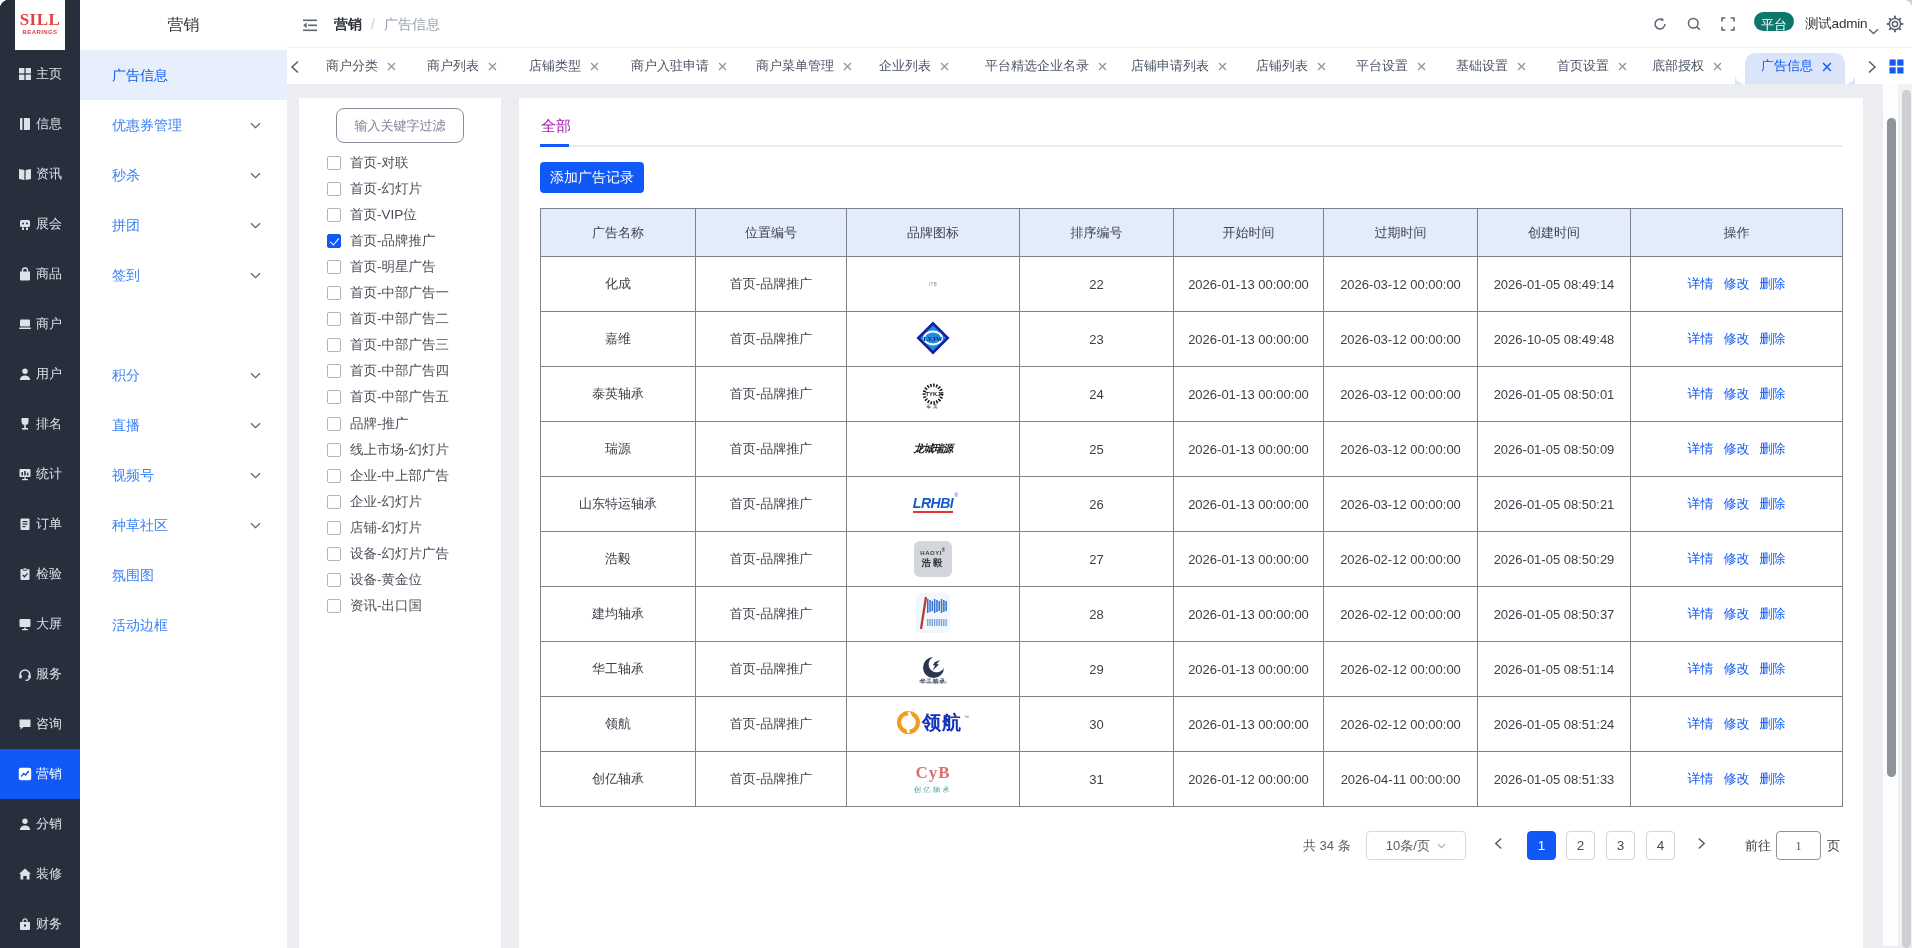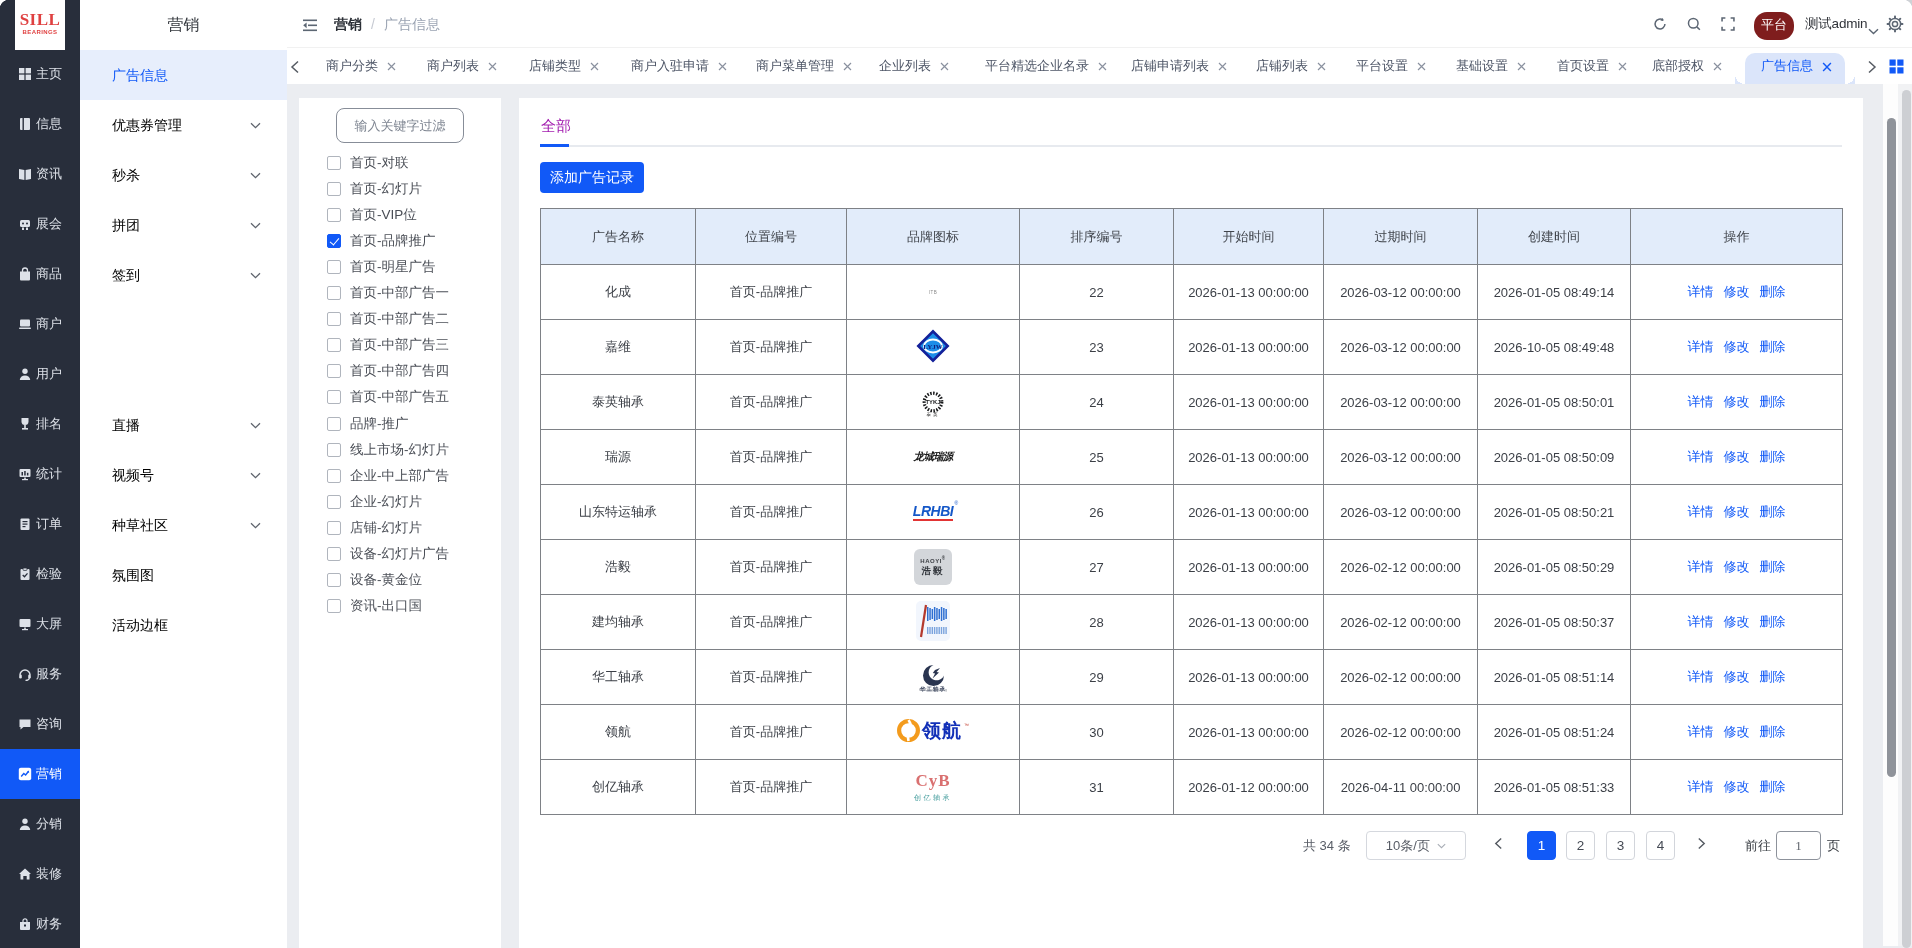--- a/index.html
+++ b/index.html
@@ -10,31 +10,31 @@
 #sb1{position:absolute;left:0;top:0;width:80px;height:948px;background:#282e3b;}
 #logo{position:absolute;left:15px;top:0;width:50px;height:50px;background:#fff;text-align:center;}
 #logo .t1{font-family:"Liberation Serif",serif;font-weight:700;color:#df4040;font-size:17px;line-height:16px;margin-top:12px;letter-spacing:.5px;}
 #logo .t2{font-weight:700;color:#e04040;font-size:6px;line-height:8px;letter-spacing:.4px;}
 .s1item{position:absolute;left:0;width:80px;height:50px;color:#dde1e8;font-size:13px;display:flex;align-items:center;justify-content:center;gap:4px;}
 .s1item svg{flex:0 0 auto;}
 .s1item.on{background:#1159f7;color:#fff;}
 
 #sb2{position:absolute;left:80px;top:0;width:207px;height:948px;background:#fff;}
 #sb2 .title{height:49px;line-height:49px;text-align:center;font-size:16px;font-weight:400;color:#33373d;}
-.s2item{position:absolute;left:0;width:207px;height:50px;line-height:50px;font-size:14px;color:#000000;padding-left:32px;}
+.s2item{position:absolute;left:0;width:207px;height:50px;line-height:50px;font-size:14px;color:#3b82f6;padding-left:32px;}
 .s2item.on{background:#e7eefc;color:#1159f7;}
 .s2item svg{position:absolute;right:26px;top:22px;}
 
 #topbar{position:absolute;left:287px;top:0;width:1625px;height:48px;background:#fff;border-bottom:1px solid #f1f1f1;}
 #crumb{position:absolute;left:47px;top:0;height:48px;line-height:48px;font-size:14px;}
 #crumb b{color:#2b2f36;font-weight:700;}
 #crumb .sep{color:#c6cad2;margin:0 9px;}
 #crumb .cur{color:#9aa3b2;}
 .tico{position:absolute;top:16px;color:#5c6673;}
-#pill{position:absolute;left:1467px;top:12px;width:40px;height:28px;border-radius:13px;background:#7f1d1d;color:#fff;font-size:13px;text-align:center;line-height:25px;}
+#pill{position:absolute;left:1467px;top:12px;width:40px;height:19px;border-radius:13px;background:#0f766e;color:#fff;font-size:13px;text-align:center;line-height:25px;}
 #uname{position:absolute;left:1518px;top:0;line-height:48px;font-size:13.5px;color:#303339;letter-spacing:-0.2px;}
 
 #tabbar{position:absolute;left:287px;top:48px;width:1625px;height:36px;background:#fff;}
 .tb{position:absolute;top:0;height:36px;display:flex;align-items:center;gap:9px;font-size:13px;color:#4d5566;}
 .tb svg{margin-top:1px;}
 #tbactive{position:absolute;left:1458px;top:5px;width:100px;height:31px;background:#dbe5fa;border-radius:10px 10px 0 0;}
 #tbactive:before,#tbactive:after{content:"";position:absolute;bottom:0;width:10px;height:10px;background:radial-gradient(circle at 0 0,transparent 10px,#dbe5fa 10px);}
 #tbactive:before{left:-10px;transform:scaleX(-1);}
 #tbactive:after{right:-10px;}
 
@@ -45,21 +45,21 @@
 .box{width:14px;height:14px;border:1px solid #b0b5bd;border-radius:2px;background:#fff;flex:0 0 auto;}
 .box.on{border-color:#1159f7;background:#1159f7;position:relative;}
 .box.on:after{content:"";position:absolute;left:4px;top:1px;width:4px;height:8px;border:solid #fff;border-width:0 1.6px 1.6px 0;transform:rotate(40deg);}
 #mpanel{position:absolute;left:232px;top:14px;width:1344px;height:850px;background:#fff;}
 #tabsnav{position:absolute;left:21px;top:18px;width:1302px;height:31px;border-bottom:2px solid #e7eaef;}
 #tabsnav .lbl{position:absolute;left:1px;top:1px;font-size:15px;color:#a21caf;}
 #tabsnav .bar{position:absolute;left:0;bottom:-2px;width:29px;height:3px;background:#1159f7;}
 #addbtn{position:absolute;left:21px;top:64px;width:104px;height:31px;background:#1159f7;border-radius:4px;color:#fff;font-size:14px;text-align:center;line-height:31px;}
 table{border-collapse:collapse;position:absolute;left:21px;top:110px;table-layout:fixed;}
 td,th{border:1px solid #7e8186;font-weight:400;text-align:center;vertical-align:middle;font-size:13px;color:#3b3f46;padding:0;}
-th{background:#e2ecfa;height:56px;color:#41454c;}
+th{background:#e2ecfa;height:48px;color:#41454c;}
 td{height:55px;}
 td.op span{color:#1159f7;margin:0 5px;}
 
 .pg{position:absolute;font-size:13px;color:#585d66;}
 .pgbox{position:absolute;top:733px;width:29px;height:29px;border:1px solid #d2d5db;border-radius:4px;text-align:center;line-height:27px;font-size:13.5px;font-weight:400;color:#454a54;}
 .pgbox.on{background:#1159f7;border-color:#1159f7;color:#fff;}
 
 #sctrack{position:absolute;left:1596px;top:0;width:15px;height:862px;background:#fdfdfd;}
 #scthumb{position:absolute;left:1599.5px;top:34px;width:9px;height:659px;background:#8f939a;border-radius:4.5px;}
 #osc{position:absolute;left:1611px;top:0;width:14px;height:862px;background:#f1f2f4;}
@@ -221,20 +221,23 @@
 <div class="s2item " style="top:100px">优惠券管理<svg width="11" height="7" viewBox="0 0 11 7">
           <path d="M1 1.2 L5.5 5.6 L10 1.2" stroke="#5f646d" stroke-width="1.3" fill="none"></path>
         </svg></div>
 <div class="s2item " style="top:150px">秒杀<svg width="11" height="7" viewBox="0 0 11 7">
           <path d="M1 1.2 L5.5 5.6 L10 1.2" stroke="#5f646d" stroke-width="1.3" fill="none"></path>
         </svg></div>
 <div class="s2item " style="top:200px">拼团<svg width="11" height="7" viewBox="0 0 11 7">
           <path d="M1 1.2 L5.5 5.6 L10 1.2" stroke="#5f646d" stroke-width="1.3" fill="none"></path>
         </svg></div>
 <div class="s2item " style="top:250px">签到<svg width="11" height="7" viewBox="0 0 11 7">
+          <path d="M1 1.2 L5.5 5.6 L10 1.2" stroke="#5f646d" stroke-width="1.3" fill="none"></path>
+        </svg></div>
+<div class="s2item " style="top:350px">积分<svg width="11" height="7" viewBox="0 0 11 7">
           <path d="M1 1.2 L5.5 5.6 L10 1.2" stroke="#5f646d" stroke-width="1.3" fill="none"></path>
         </svg></div>
 <div class="s2item " style="top:400px">直播<svg width="11" height="7" viewBox="0 0 11 7">
           <path d="M1 1.2 L5.5 5.6 L10 1.2" stroke="#5f646d" stroke-width="1.3" fill="none"></path>
         </svg></div>
 <div class="s2item " style="top:450px">视频号<svg width="11" height="7" viewBox="0 0 11 7">
           <path d="M1 1.2 L5.5 5.6 L10 1.2" stroke="#5f646d" stroke-width="1.3" fill="none"></path>
         </svg></div>
 <div class="s2item " style="top:500px">种草社区<svg width="11" height="7" viewBox="0 0 11 7">
           <path d="M1 1.2 L5.5 5.6 L10 1.2" stroke="#5f646d" stroke-width="1.3" fill="none"></path>

